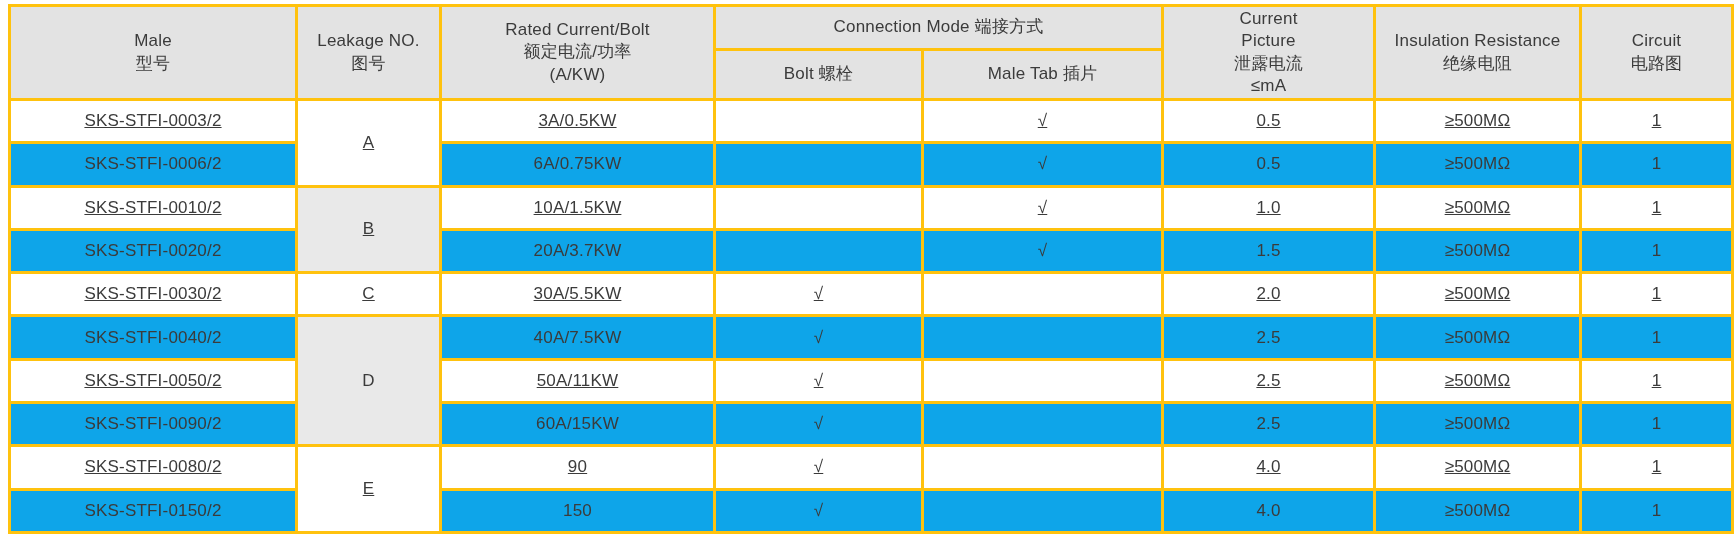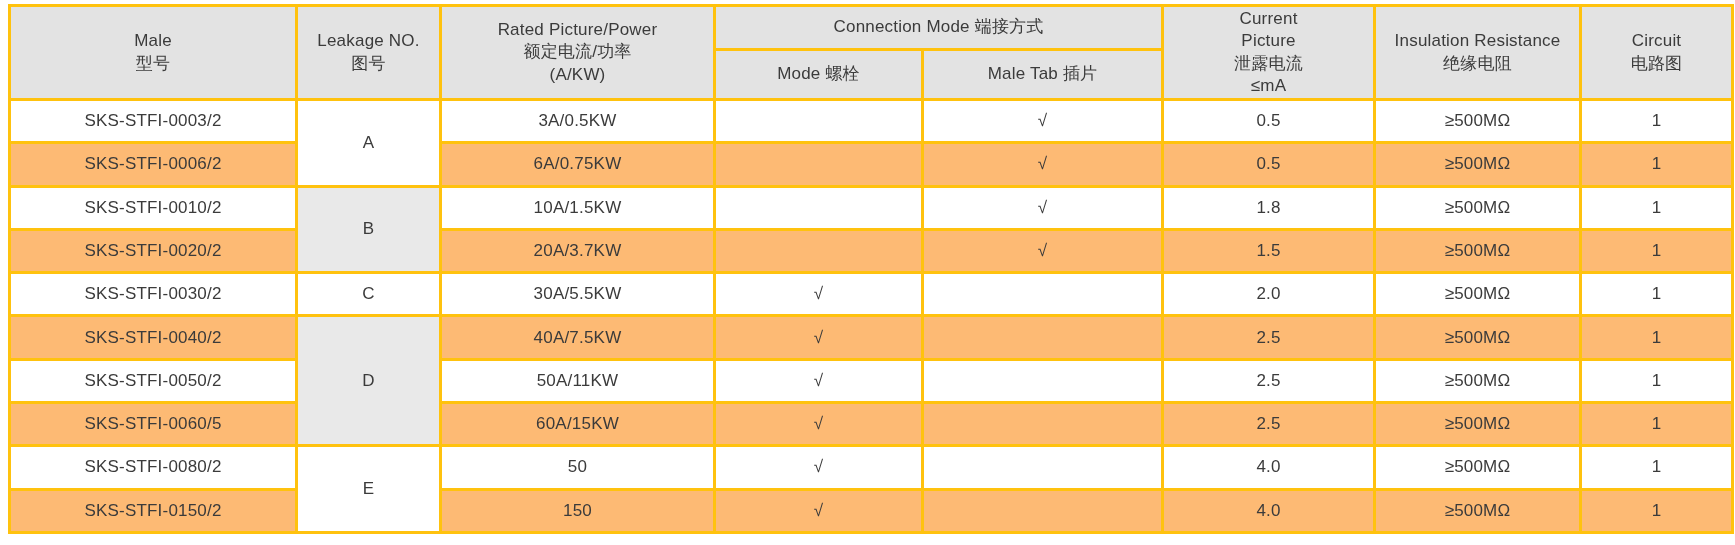--- a/index.html
+++ b/index.html
@@ -27,22 +27,22 @@
     padding: 0;
     line-height: 1.3;
     letter-spacing: 0.2px;
   }
   .spec-table th {
     background: #e3e3e3;
   }
   .hrow-top th { height: 41px; }
   .hrow-sub th { height: 47px; }
   .spec-table td { height: 40.3px; }
-  tr.row-white td { background: #ffffff; }
-  tr.row-gray  td { background: #fdba74; }
+  tr.row-white td { background: #ffffff; text-decoration: underline; }
+  tr.row-gray  td { background: #0ea5e9; }
   td.pic-white { background: #ffffff !important; }
   td.pic-gray  { background: #e9e9e9 !important; }
   .hline { display: block; }
 </style>
 </head>
 <body>
 
 <table class="spec-table">
   <colgroup>
     <col style="width:287px">
@@ -58,21 +58,21 @@
     <tr class="hrow-top">
       <th rowspan="2">
         <span class="hline">Male</span>
         <span class="hline">型号</span>
       </th>
       <th rowspan="2">
         <span class="hline">Leakage NO.</span>
         <span class="hline">图号</span>
       </th>
       <th rowspan="2">
-        <span class="hline">Rated Picture/Power</span>
+        <span class="hline">Rated Current/Bolt</span>
         <span class="hline">额定电流/功率</span>
         <span class="hline">(A/KW)</span>
       </th>
       <th colspan="2">
         <span class="hline">Connection Mode 端接方式</span>
       </th>
       <th rowspan="2">
         <span class="hline">Current</span>
         <span class="hline">Picture</span>
         <span class="hline">泄露电流</span>
@@ -82,21 +82,21 @@
         <span class="hline">Insulation Resistance</span>
         <span class="hline">绝缘电阻</span>
       </th>
       <th rowspan="2">
         <span class="hline">Circuit</span>
         <span class="hline">电路图</span>
       </th>
     </tr>
     <tr class="hrow-sub">
       <th>
-        <span class="hline">Mode 螺栓</span>
+        <span class="hline">Bolt 螺栓</span>
       </th>
       <th>
         <span class="hline">Male Tab 插片</span>
       </th>
     </tr>
   </thead>
   <tbody>
     <tr class="row-white">
       <td>SKS-STFI-0003/2</td>
       <td rowspan="2" class="pic-white">A</td>
@@ -115,21 +115,21 @@
       <td>0.5</td>
       <td>≥500MΩ</td>
       <td>1</td>
     </tr>
     <tr class="row-white">
       <td>SKS-STFI-0010/2</td>
       <td rowspan="2" class="pic-gray">B</td>
       <td>10A/1.5KW</td>
       <td></td>
       <td>√</td>
-      <td>1.8</td>
+      <td>1.0</td>
       <td>≥500MΩ</td>
       <td>1</td>
     </tr>
     <tr class="row-gray">
       <td>SKS-STFI-0020/2</td>
       <td>20A/3.7KW</td>
       <td></td>
       <td>√</td>
       <td>1.5</td>
       <td>≥500MΩ</td>
@@ -158,32 +158,32 @@
     <tr class="row-white">
       <td>SKS-STFI-0050/2</td>
       <td>50A/11KW</td>
       <td>√</td>
       <td></td>
       <td>2.5</td>
       <td>≥500MΩ</td>
       <td>1</td>
     </tr>
     <tr class="row-gray">
-      <td>SKS-STFI-0060/5</td>
+      <td>SKS-STFI-0090/2</td>
       <td>60A/15KW</td>
       <td>√</td>
       <td></td>
       <td>2.5</td>
       <td>≥500MΩ</td>
       <td>1</td>
     </tr>
     <tr class="row-white">
       <td>SKS-STFI-0080/2</td>
       <td rowspan="2" class="pic-white">E</td>
-      <td>50</td>
+      <td>90</td>
       <td>√</td>
       <td></td>
       <td>4.0</td>
       <td>≥500MΩ</td>
       <td>1</td>
     </tr>
     <tr class="row-gray">
       <td>SKS-STFI-0150/2</td>
       <td>150</td>
       <td>√</td>

